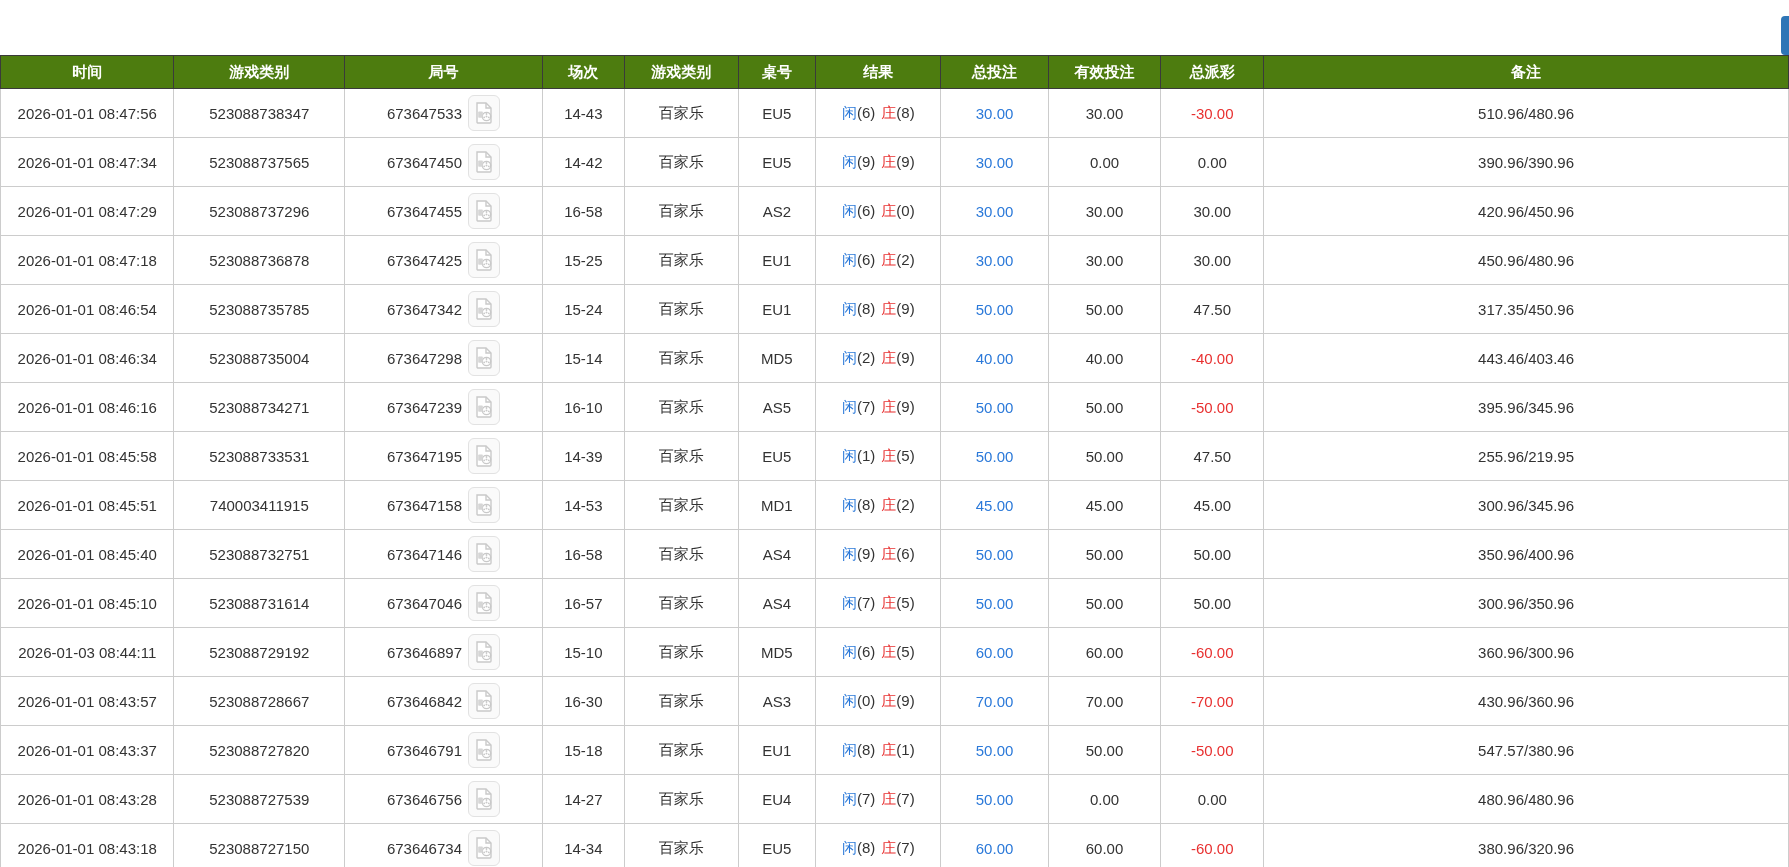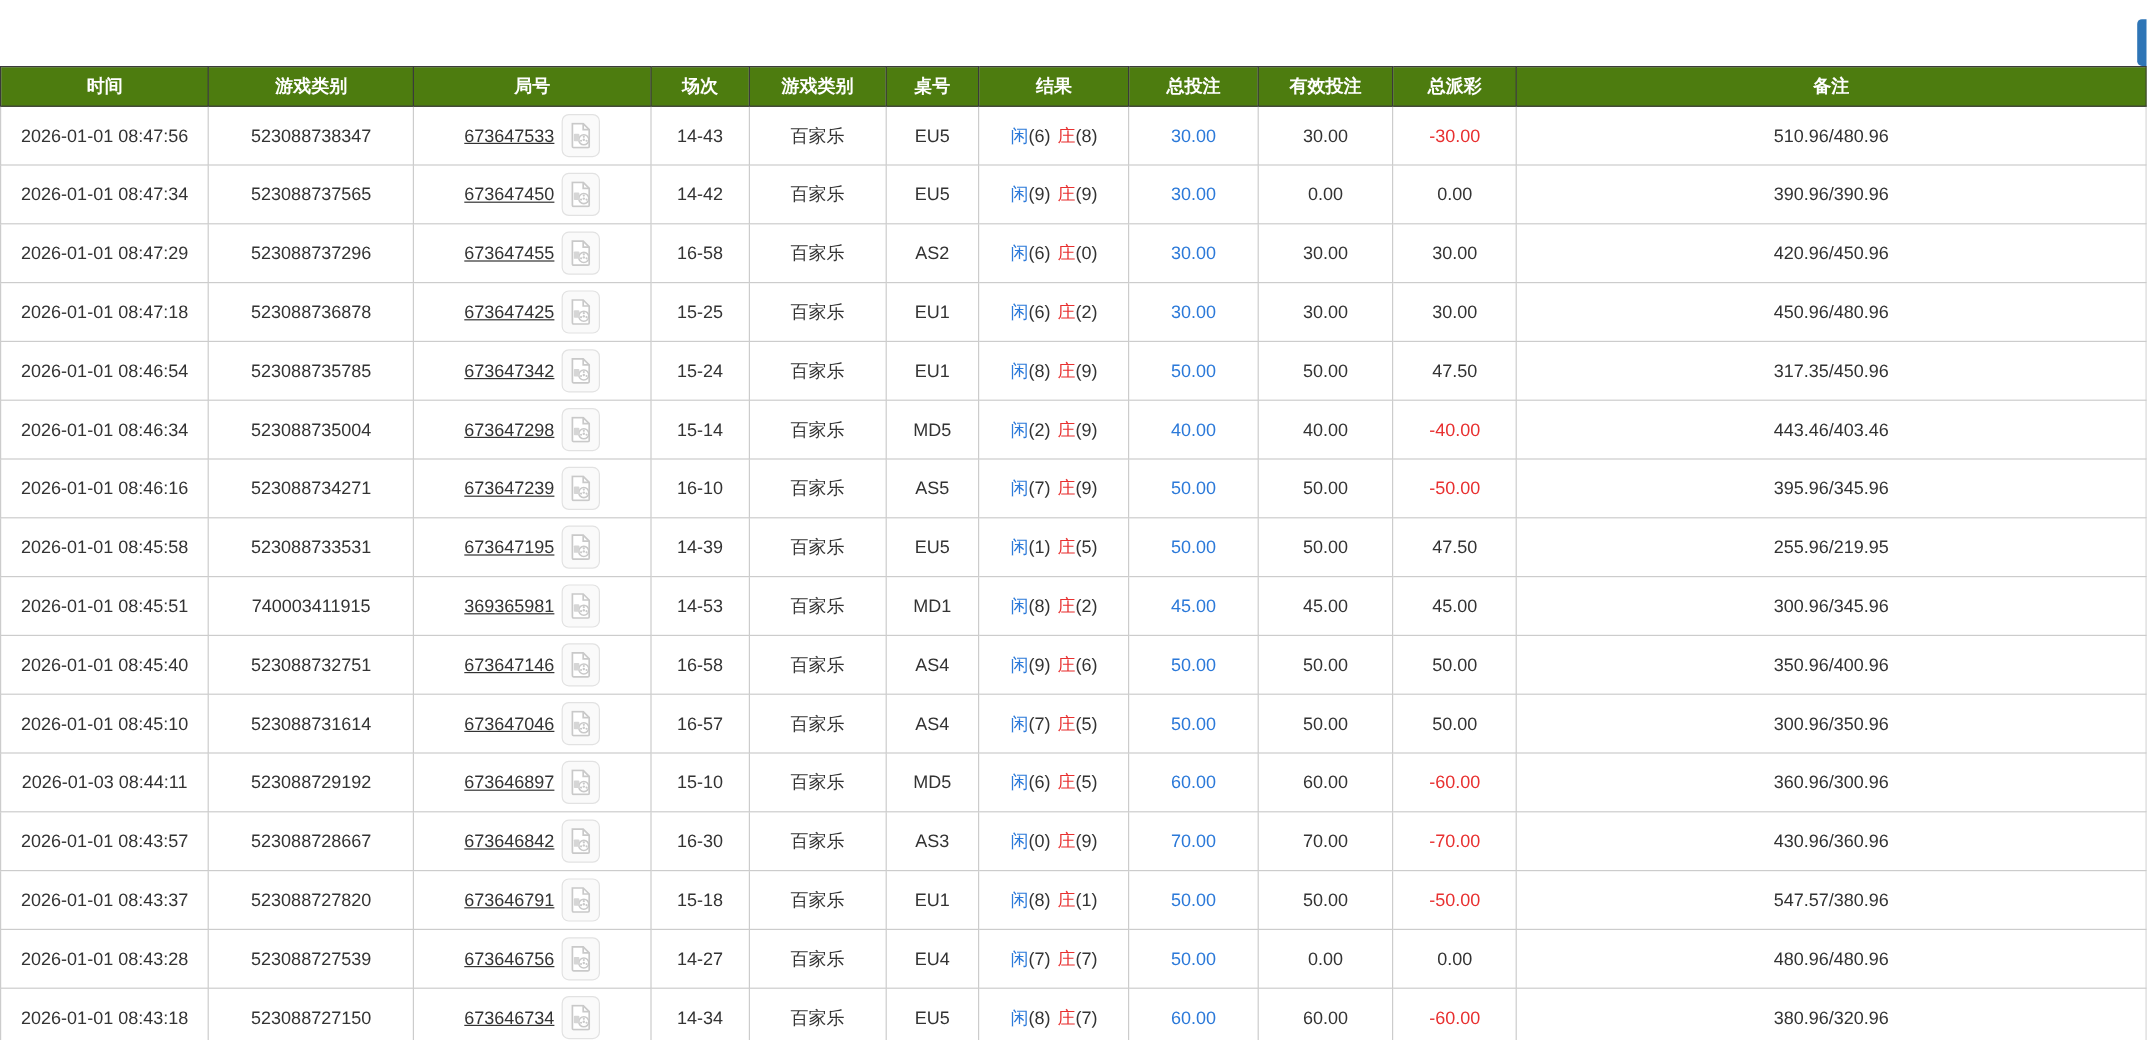--- a/index.html
+++ b/index.html
@@ -7,21 +7,21 @@
   .top-area{height:55px;position:relative;background:#fff;}
   .partial-btn{position:absolute;right:0;top:16px;width:8px;height:39px;background:#2e75b6;border-radius:4px 0 0 4px;cursor:pointer;}
   table.records{width:100%;border-collapse:collapse;table-layout:fixed;}
   thead th{background:#4d7c0f;color:#fff;font-weight:bold;font-size:15px;height:32px;text-align:center;border:1px solid #3a3a3a;padding:0;}
   tbody td{background:#fff;border:1px solid #ccc;height:48px;text-align:center;font-size:15px;color:#333;padding:0 4px;white-space:nowrap;overflow:hidden;}
   .c-time{width:9.7%}.c-bet{width:9.55%}.c-round{width:11.05%}.c-sess{width:4.6%}
   .c-game{width:6.35%}.c-tbl{width:4.35%}.c-res{width:7.0%}.c-tot{width:6.0%}
   .c-val{width:6.3%}.c-pay{width:5.75%}.c-rem{width:29.35%}
   .blue{color:#2b79d9;}
   .red{color:#e83030;}
-  .round-cell-inner{display:inline-flex;align-items:center;gap:6px;justify-content:space-between;text-decoration:underline;}
+  .round-cell-inner{display:inline-flex;align-items:center;gap:6px;justify-content:space-between;}
   .video-btn{display:inline-flex;align-items:center;justify-content:center;width:30px;height:34px;background:#fafafa;border:1px solid #e2e2e2;border-radius:6px;cursor:pointer;}
   .video-btn svg{display:block;}
   .result-banker{margin-left:6px;}
 </style>
 </head>
 <body>
 
 <div class="viewport">
 
   <div class="top-area">
@@ -312,21 +312,21 @@
       <td>50.00</td>
       <td>47.50</td>
       <td>255.96/219.95</td>
     </tr>
 
     <tr>
       <td>2026-01-01 08:45:51</td>
       <td>740003411915</td>
       <td>
         <span class="round-cell-inner">
-          <span>369365981</span>
+          <span>673647158</span>
           <span class="video-btn">
             <svg width="18" height="22" viewBox="0 0 18 22" fill="none" xmlns="http://www.w3.org/2000/svg">
               <path d="M2 1 H11 L16 6 V20 A1 1 0 0 1 15 21 H3 A1 1 0 0 1 2 20 Z" stroke="#c9c9c9" stroke-width="1.4" fill="#ffffff"></path>
               <path d="M11 1 V6 H16" stroke="#c9c9c9" stroke-width="1.4" fill="none"></path>
               <circle cx="11.5" cy="14.5" r="4.2" stroke="#c9c9c9" stroke-width="1.3" fill="none"></circle>
               <circle cx="11.5" cy="14.5" r="1" fill="#c9c9c9"></circle>
               <circle cx="11.5" cy="12" r="0.9" fill="#c9c9c9"></circle>
               <circle cx="9.2" cy="15.3" r="0.9" fill="#c9c9c9"></circle>
               <circle cx="13.8" cy="15.3" r="0.9" fill="#c9c9c9"></circle>
               <rect x="3.2" y="9.5" width="4.6" height="6.2" rx="0.8" fill="#d6d6d6"></rect>

